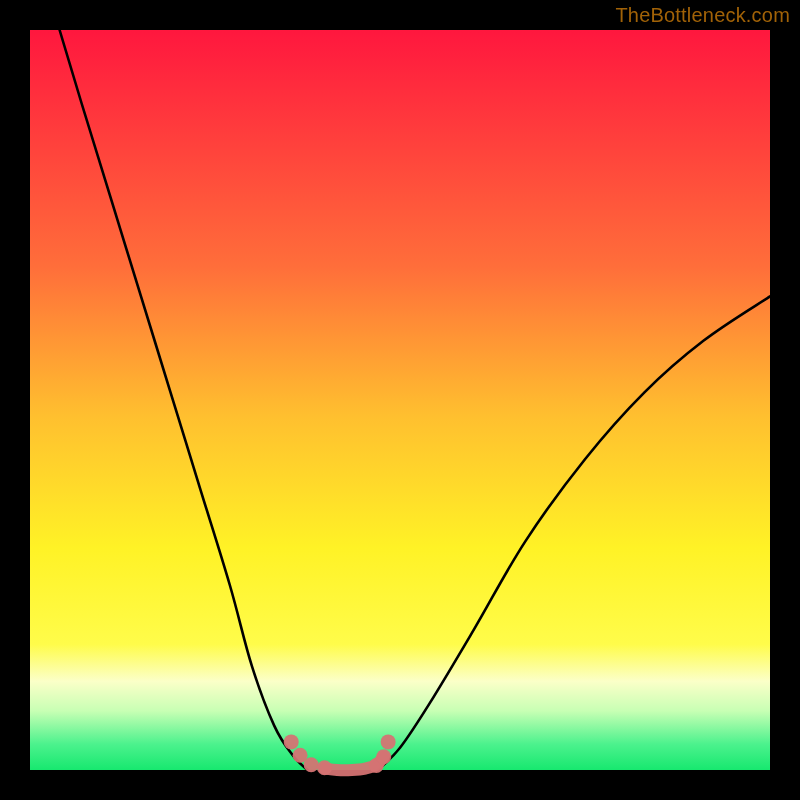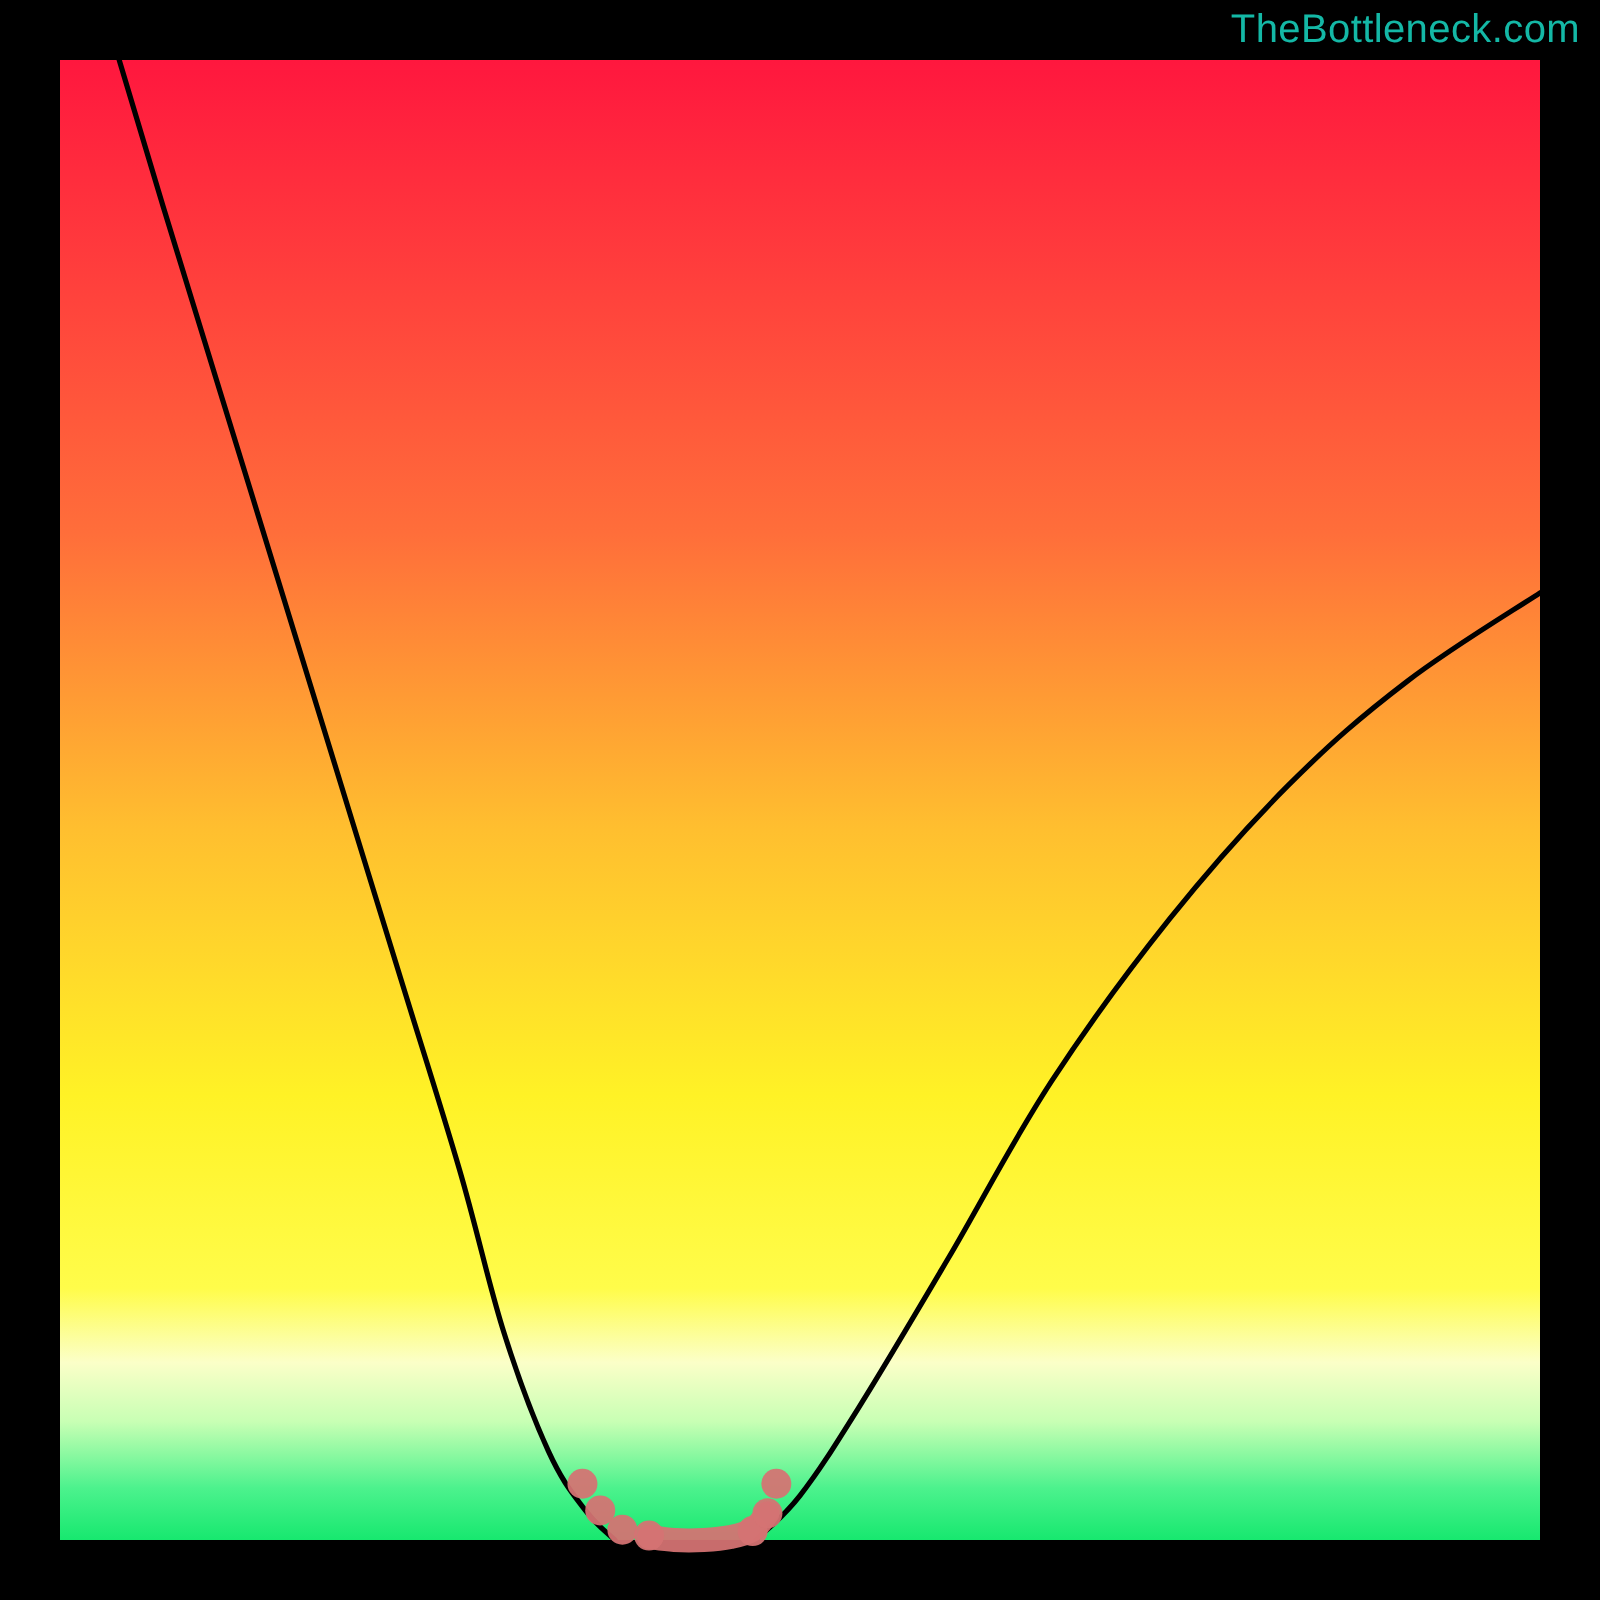--- a/index.html
+++ b/index.html
@@ -14,21 +14,21 @@
   .stage {
     position: relative;
     width: 800px;
     height: 800px;
     background: #000;
   }
   .watermark {
     position: absolute;
     top: 4px;
     right: 10px;
-    color: #14b8a6;
+    color: #a16207;
     font-size: 20px;
     font-weight: 500;
     letter-spacing: 0.2px;
     user-select: none;
   }
   svg {
     display: block;
   }
 </style>
 </head>

